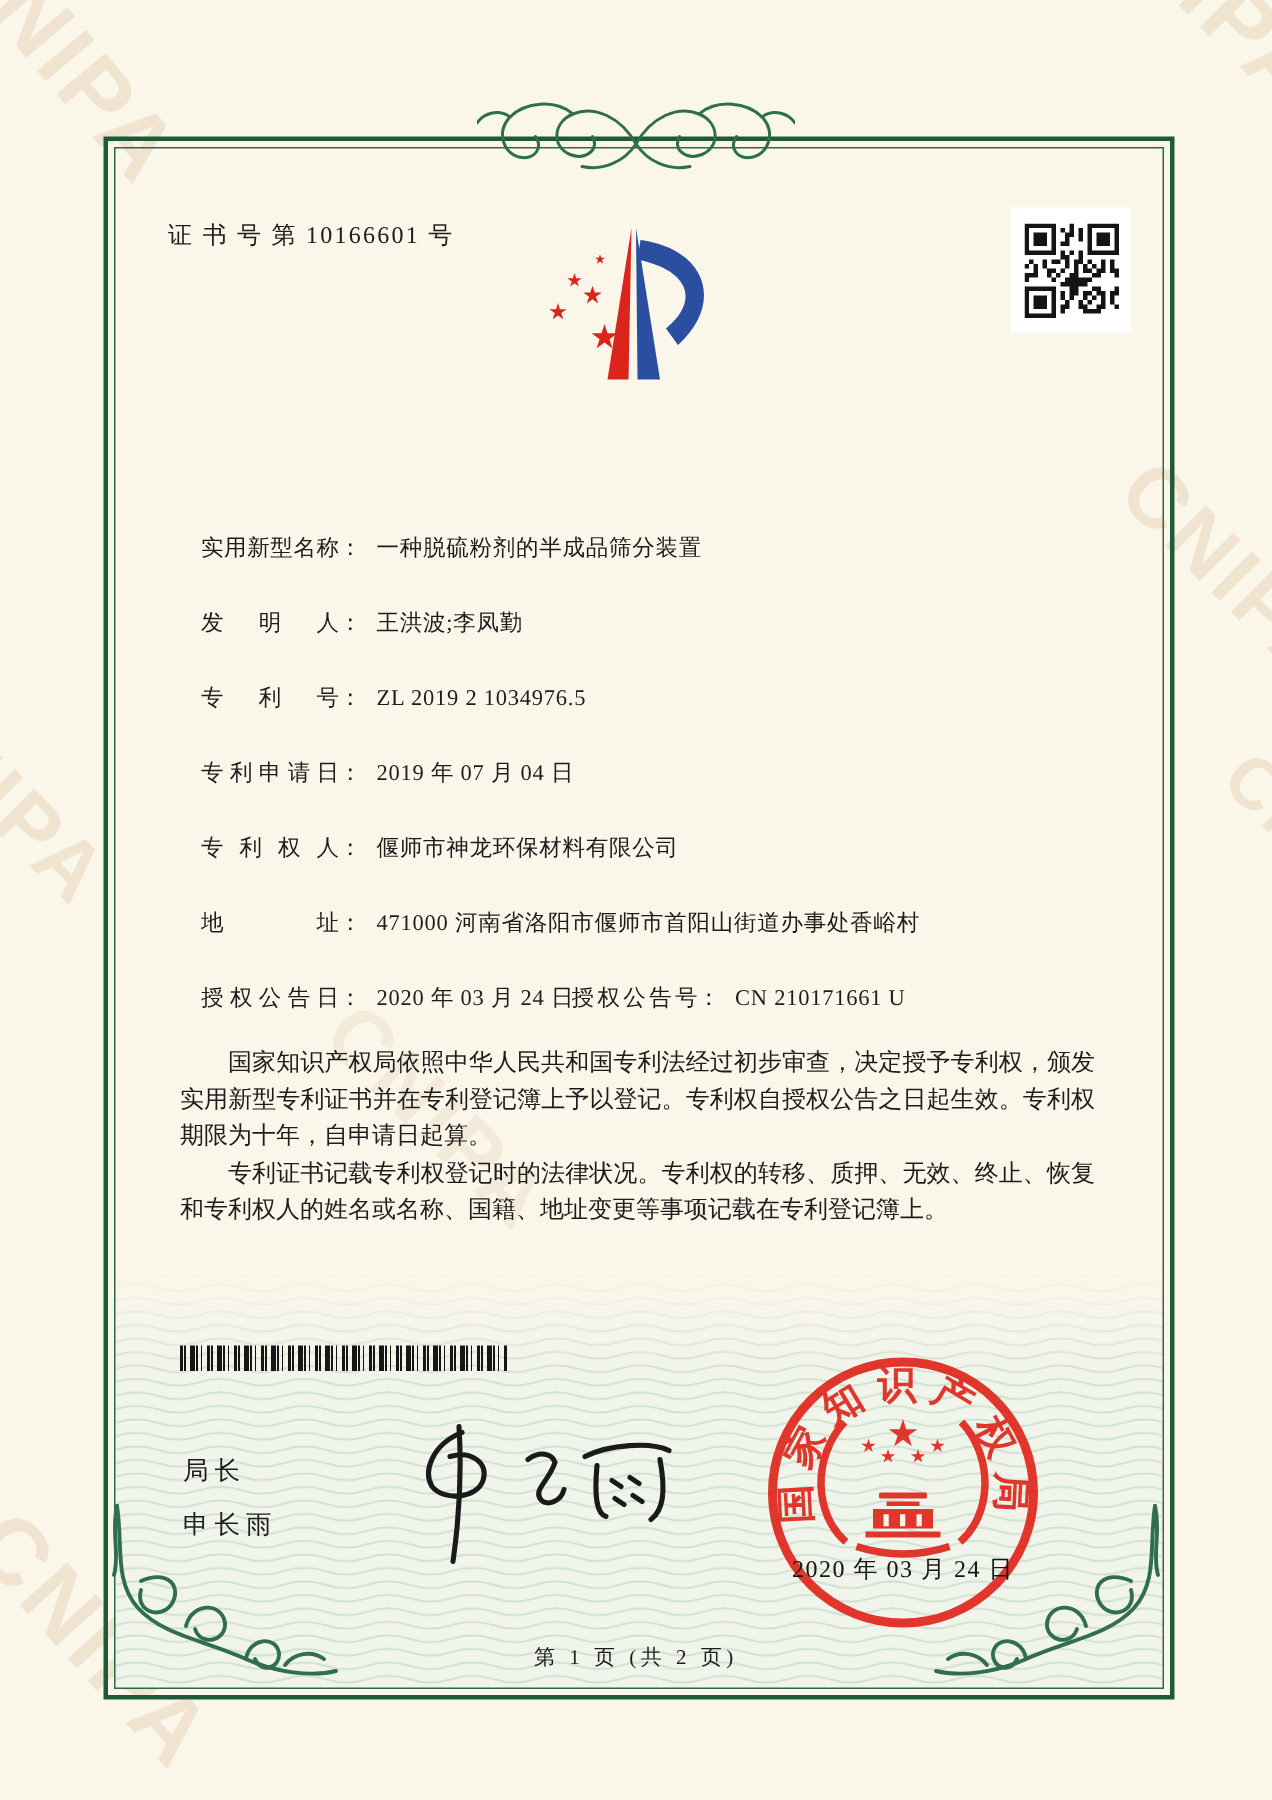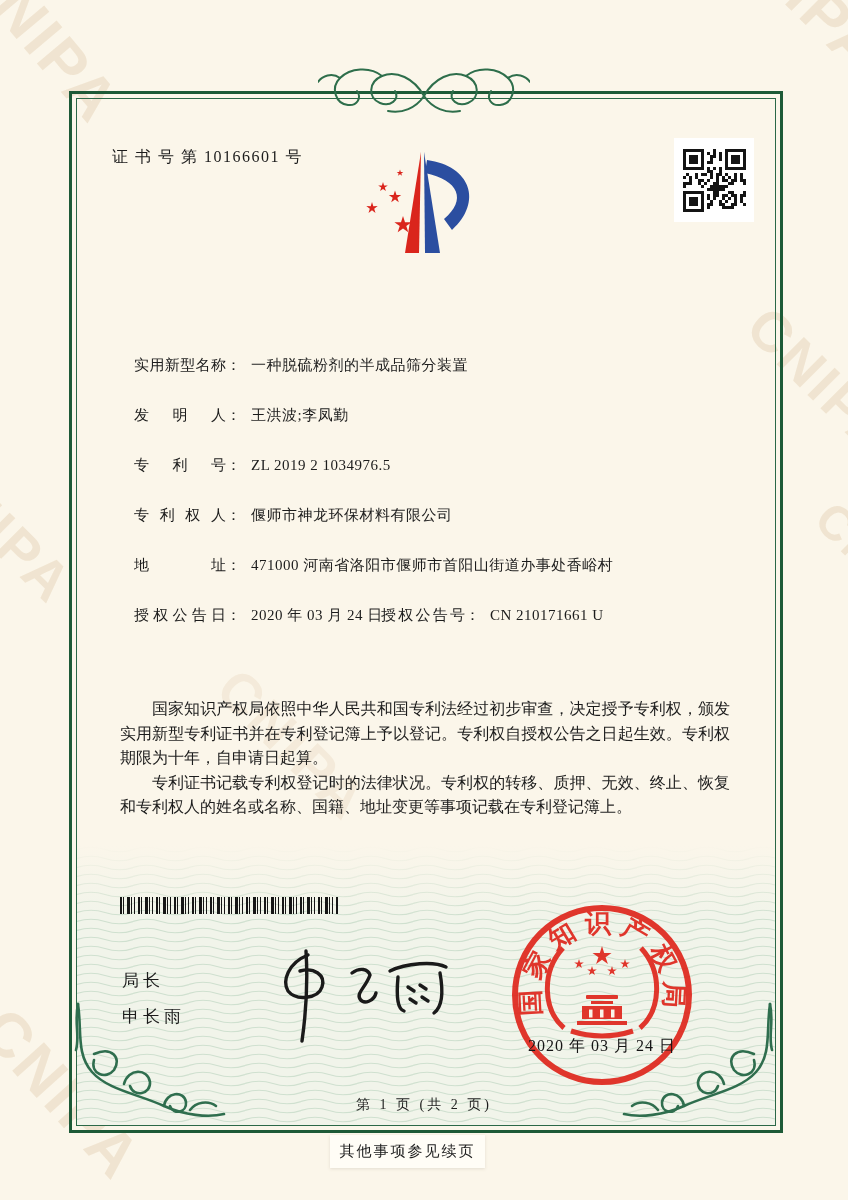--- a/index.html
+++ b/index.html
@@ -160,20 +160,23 @@
 
   <div class="fields">
     <div class="frow">
       <span class="flabel">实用新型名称</span><span>：</span><span class="fvalue">一种脱硫粉剂的半成品筛分装置</span>
     </div>
     <div class="frow">
       <span class="flabel">发明人</span><span>：</span><span class="fvalue">王洪波;李凤勤</span>
     </div>
     <div class="frow">
       <span class="flabel">专利号</span><span>：</span><span class="fvalue">ZL 2019 2 1034976.5</span>
+    </div>
+    <div class="frow">
+      <span class="flabel">专利申请日</span><span>：</span><span class="fvalue">2019 年 07 月 04 日</span>
     </div>
     <div class="frow">
       <span class="flabel">专利权人</span><span>：</span><span class="fvalue">偃师市神龙环保材料有限公司</span>
     </div>
     <div class="frow">
       <span class="flabel">地址</span><span>：</span><span class="fvalue">471000 河南省洛阳市偃师市首阳山街道办事处香峪村</span>
     </div>
     <div class="frow">
       <span class="flabel">授权公告日</span><span>：</span><span class="fvalue">2020 年 03 月 24 日</span>
       <span class="fgroup2">
@@ -224,17 +227,14 @@
       <rect x="104" y="109.5" width="3.5" height="8" fill="#fbf6ea"></rect>
       <rect x="70" y="121" width="50" height="4"></rect>
       <path d="M57,128 C36,110 34,72 56,48" fill="none" stroke="#df281e" stroke-width="5"></path>
       <path d="M133,128 C154,110 156,72 134,48" fill="none" stroke="#df281e" stroke-width="5"></path>
       <path d="M64,131 Q95,141 126,131" fill="none" stroke="#df281e" stroke-width="5"></path>
     </g>
   </svg>
   <div class="seal-date">2020 年 03 月 24 日</div>
 
   <div class="page-number">第 1 页 (共 2 页)</div>
-  <div class="note-box">
-    <span>其他事项参见续页</span>
-  </div>
 
 </div>
 
 </body></html>

